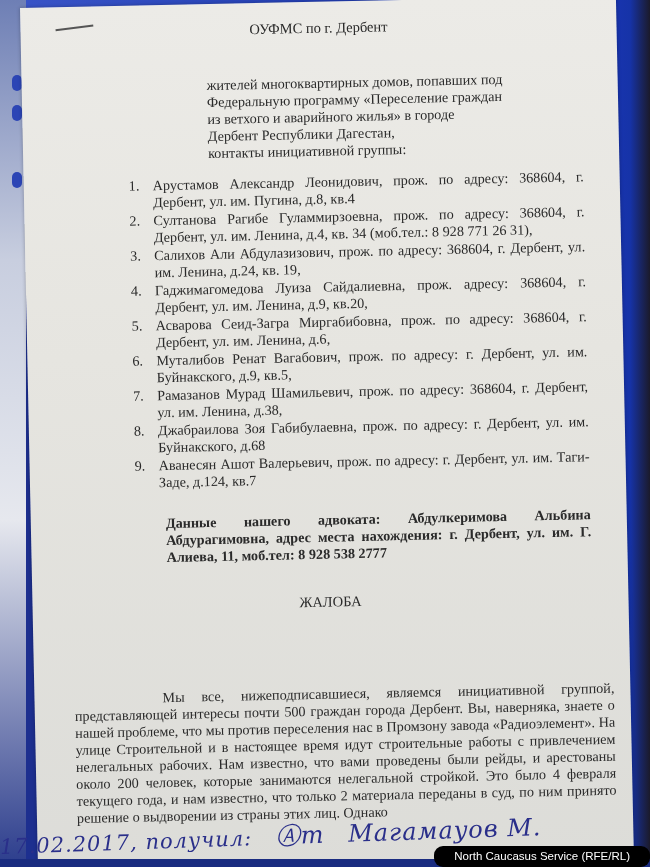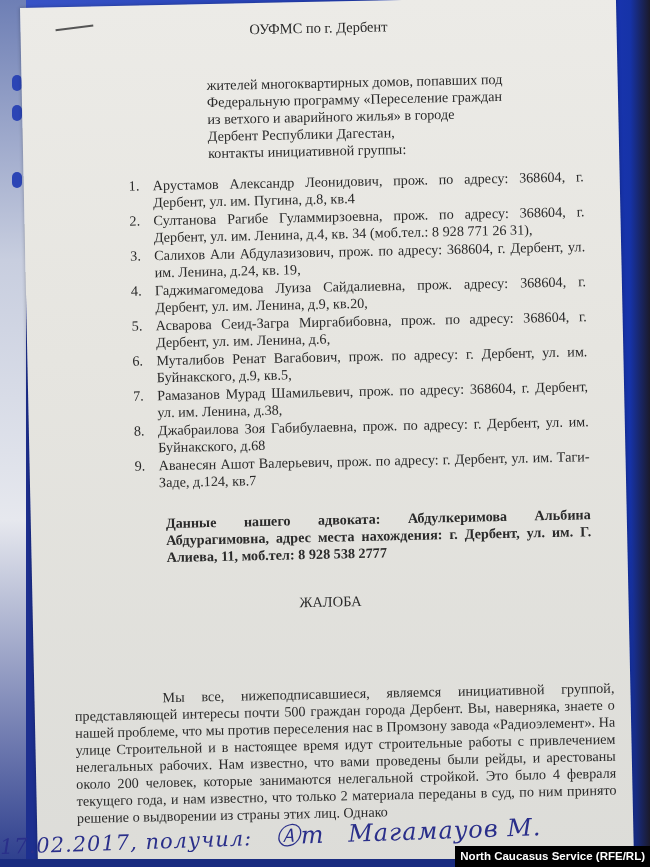--- a/index.html
+++ b/index.html
@@ -54,24 +54,24 @@
       color: #2a2f8a; letter-spacing: 1px; white-space: nowrap;
       transform: rotate(-2deg); transform-origin: left;
     }
     .hw-sig { display: inline-block; margin-left: 16px; font-size: 24px; }
     .hw-name { display: inline-block; margin-left: 16px; font-size: 24px; }
     .bottom-bg {
       position: absolute; left: 0; bottom: 0; width: 650px; height: 8px;
       background: #1a2c80;
     }
     .credit {
-      position: absolute; right: 0; bottom: 0; height: 21px; padding: 0 5px;
+      position: absolute; right: 0; bottom: 0; height: 21px; padding: 0 20px;
       background: #000; color: #fff;
-      font-family: "Liberation Sans", sans-serif; font-weight: bold; font-size: 11.5px;
-      line-height: 21px; white-space: nowrap;
+      font-family: "Liberation Sans", sans-serif; font-weight: normal; font-size: 11.5px;
+      line-height: 21px; white-space: nowrap; border-radius: 9px;
     }
   </style>
 </head>
 <body>
 
 <div class="bg-top"></div>
 <div class="bg-left">
   <span class="dot" style="top:75px"></span>
   <span class="dot" style="top:105px"></span>
   <span class="dot" style="top:172px"></span>

